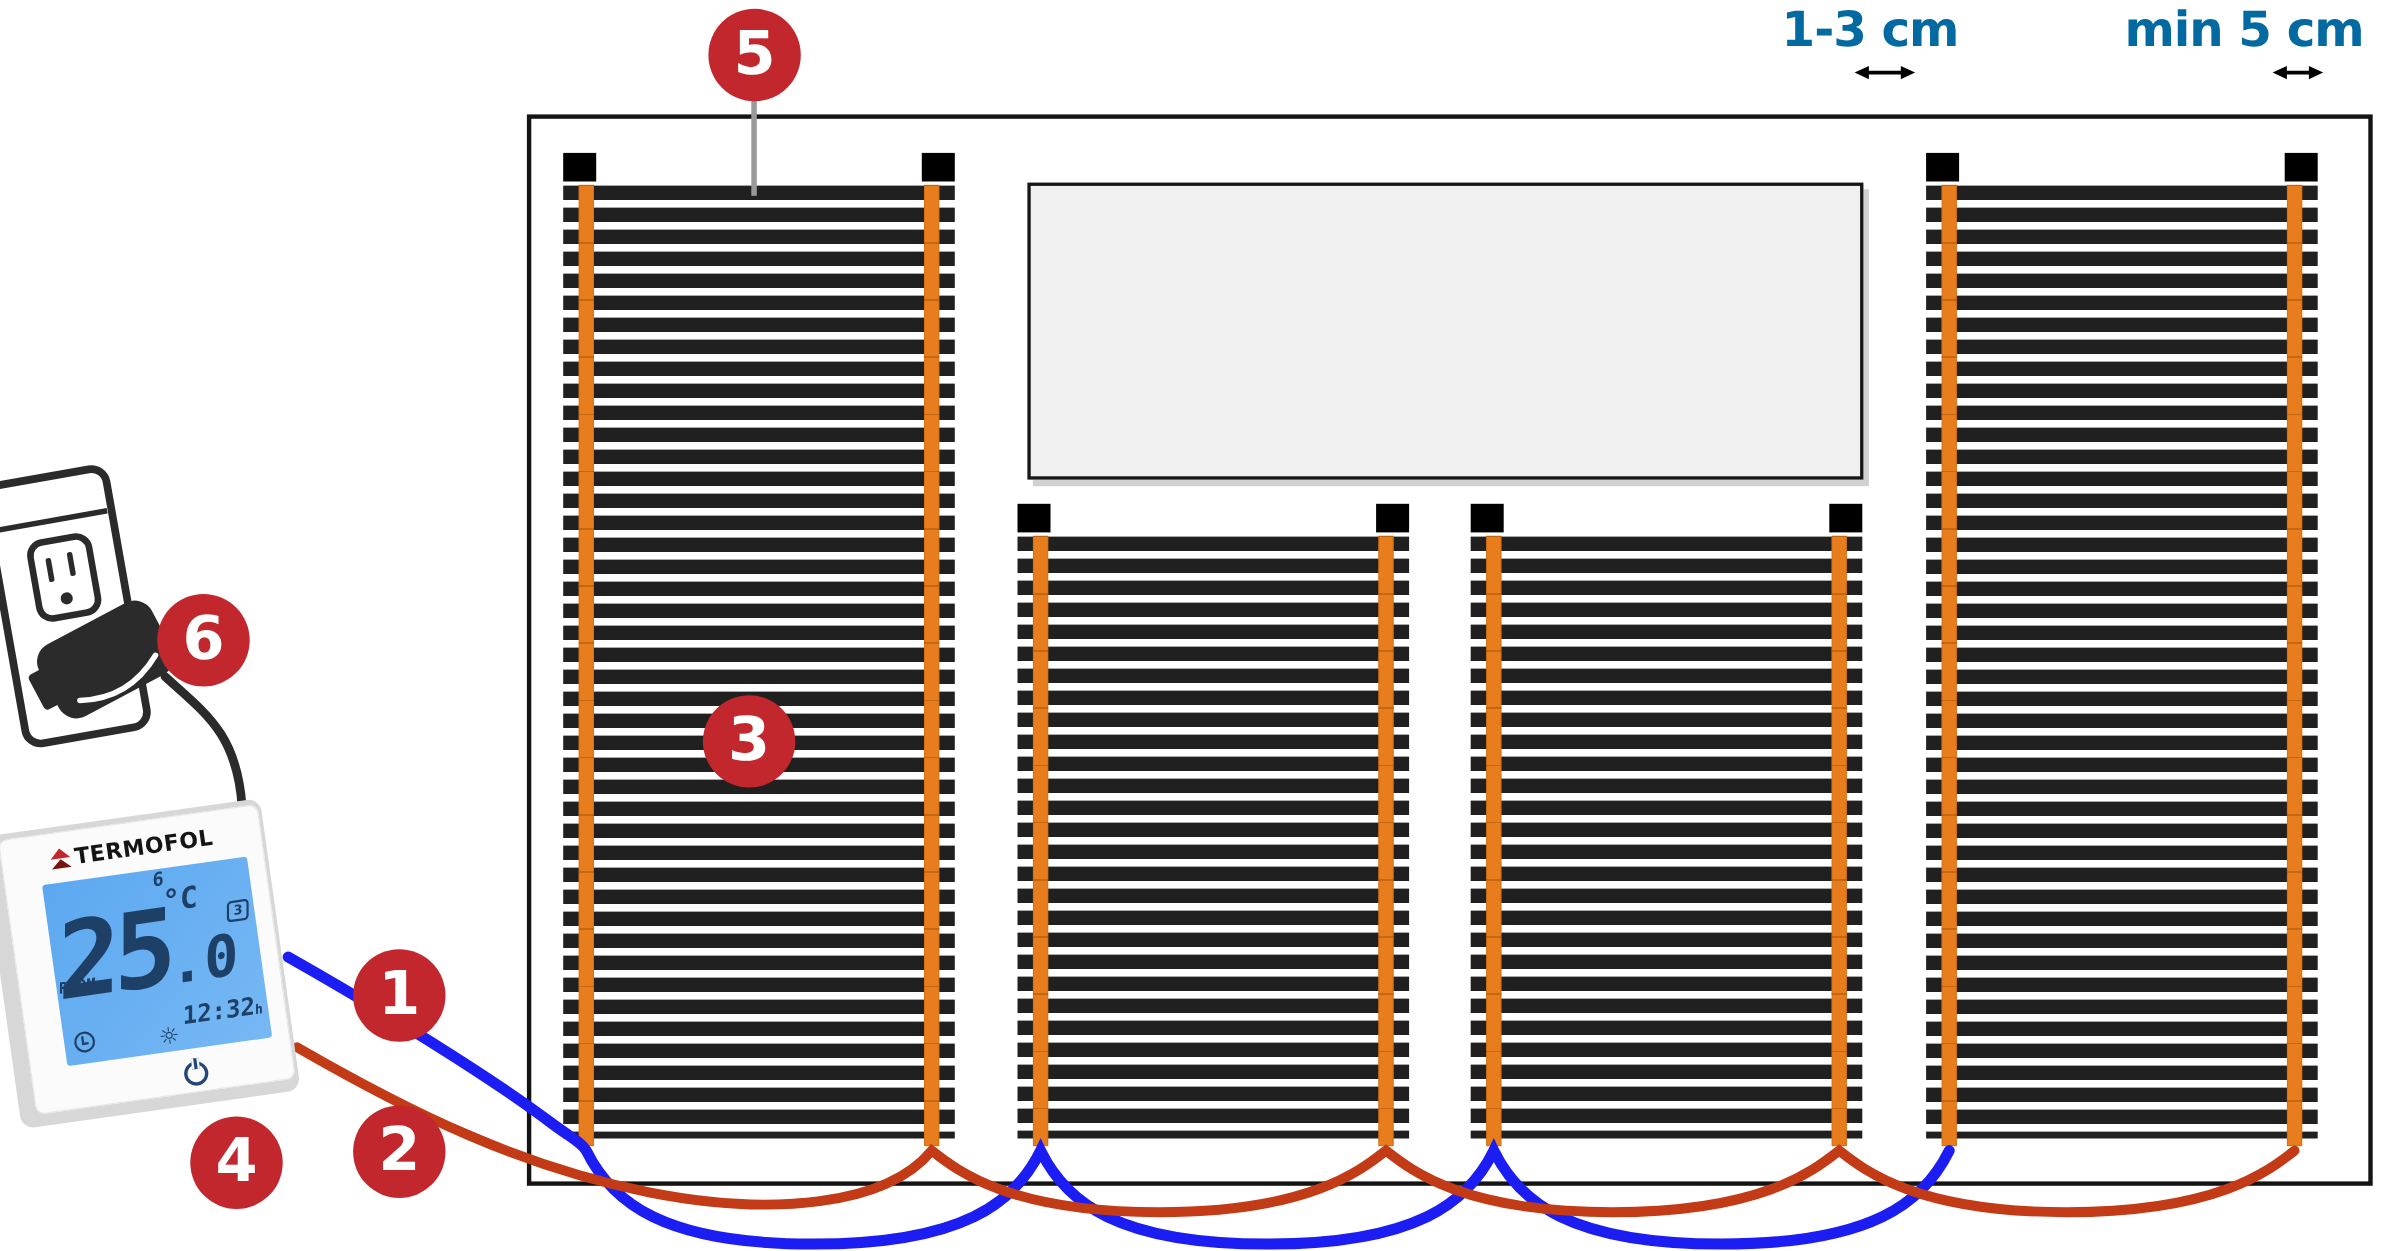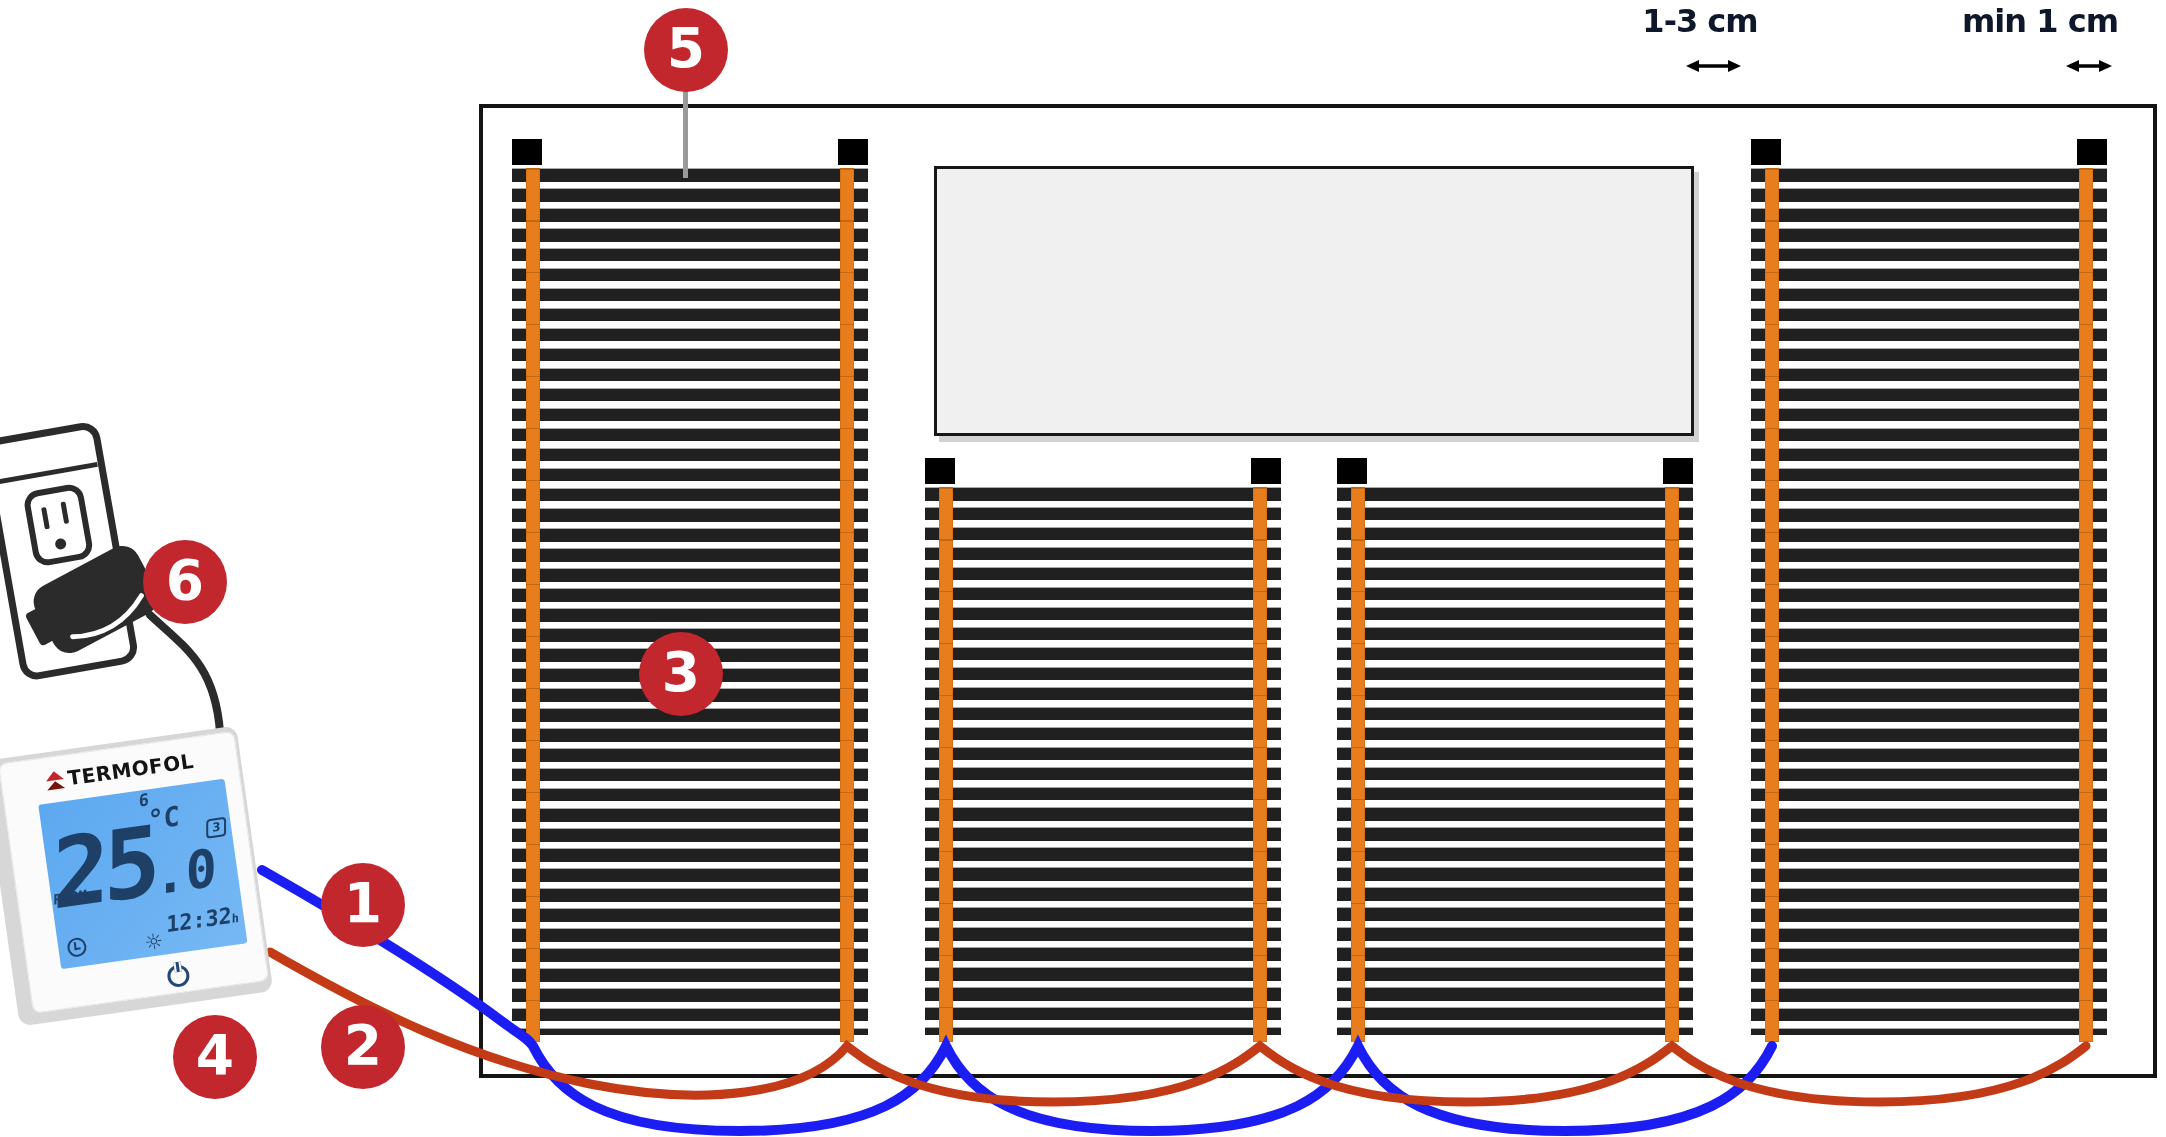--- a/index.html
+++ b/index.html
@@ -23,21 +23,21 @@
   
   #overlay{position:absolute;left:0;top:0}
 
   
   .callout{position:absolute;width:84px;height:84px;border-radius:50%;background:#c1272d;color:#fff;
            font-size:55px;font-weight:bold;display:flex;align-items:center;justify-content:center;
            padding-bottom:4px;box-sizing:border-box}
   .stem{position:absolute;background:#9a9a9a}
 
   
-  .dim-label{position:absolute;transform:translateX(-50%);font-size:32px;font-weight:700;color:#0f172a;
+  .dim-label{position:absolute;transform:translateX(-50%);font-size:44px;font-weight:700;color:#0369a1;
              white-space:nowrap;letter-spacing:-1px}
 
   
   #thermostat{position:absolute;left:0px;top:742px;width:256px;height:268px;transform:rotate(-8deg)}
   .t-base{position:absolute;left:0;top:0;right:0;bottom:0;background:#d7d7d7;border-radius:12px}
   .t-face{position:absolute;left:15px;top:5px;width:238px;height:252px;background:#fbfbfb;border-radius:8px;
           box-shadow:inset 0 0 0 1px #e6e6e6}
   .t-brand{position:absolute;left:0;top:12px;width:100%;display:flex;align-items:center;justify-content:center;
            font-size:20px;font-weight:bold;color:#141414;letter-spacing:.5px}
   .logo{width:20px;height:19px;position:relative;margin-right:3px;flex:0 0 auto}
@@ -155,14 +155,14 @@
     <div class="callout" style="left: 321px; top: 863px; background: rgb(193, 39, 45);">1</div>
     <div class="callout" style="left: 321px; top: 1005px; background: rgb(193, 39, 45);">2</div>
     <div class="callout" style="left: 639px; top: 632px; background: rgb(193, 39, 45);">3</div>
     <div class="callout" style="left: 173px; top: 1015px; background: rgb(193, 39, 45);">4</div>
     <div class="stem" style="left: 683px; top: 90px; width: 5px; height: 88px; background: rgb(154, 154, 154);"></div>
     <div class="callout" style="left: 644px; top: 8px; background: rgb(193, 39, 45);">5</div>
     <div class="callout" style="left: 143px; top: 540px; background: rgb(193, 39, 45);">6</div>
   </div>
 <div id="dim-layer">
     <div class="dim-label" style="left: 1700px; top: 2px;">1-3 cm</div>
-    <div class="dim-label" style="left: 2040px; top: 2px;">min 1 cm</div>
+    <div class="dim-label" style="left: 2040px; top: 2px;">min 5 cm</div>
   </div>
 
 </body></html>

